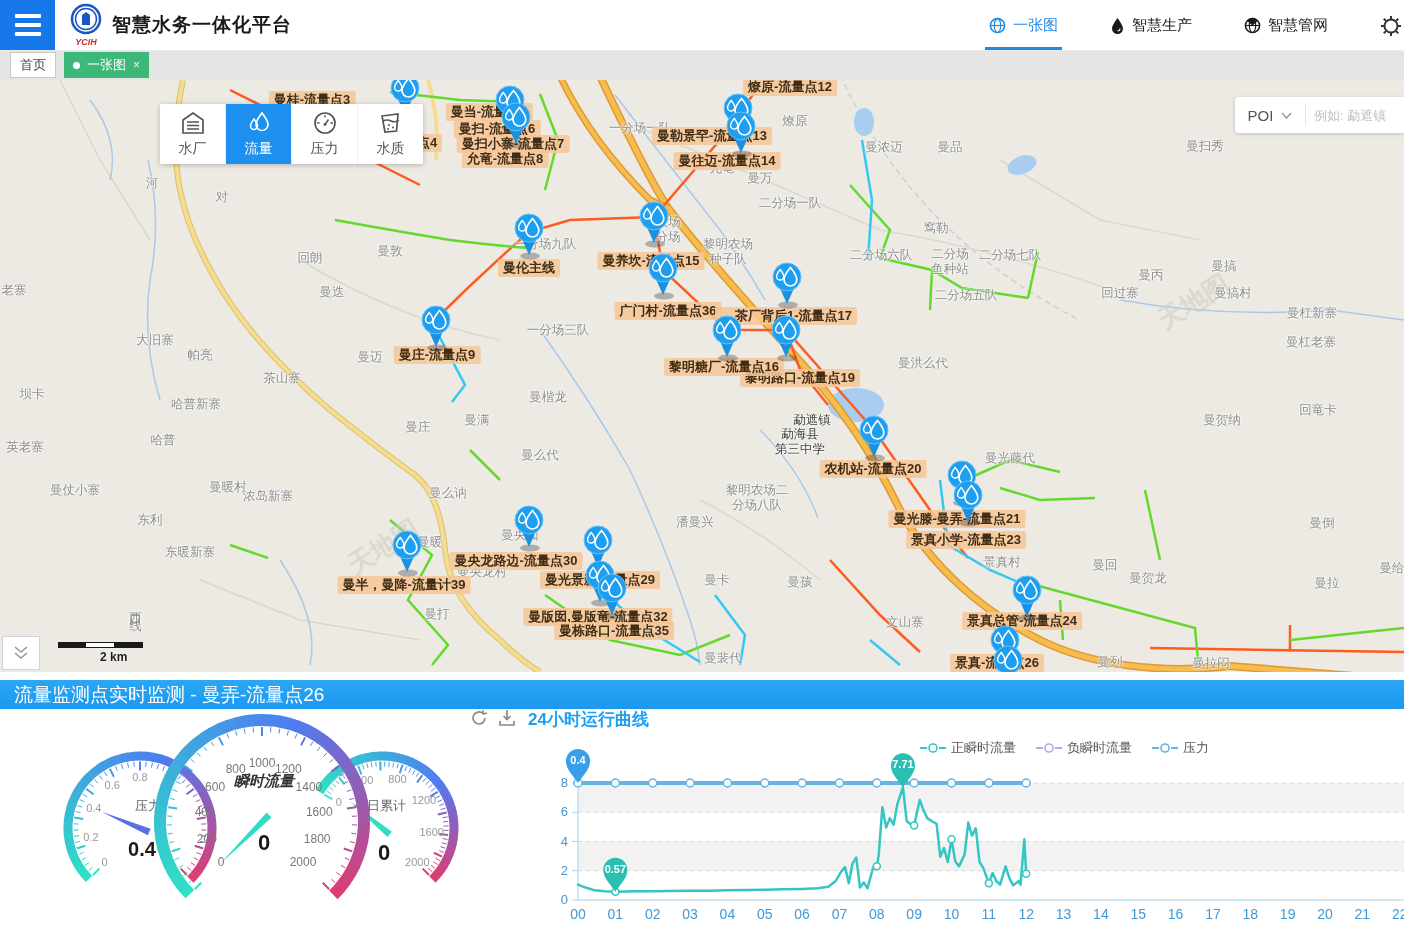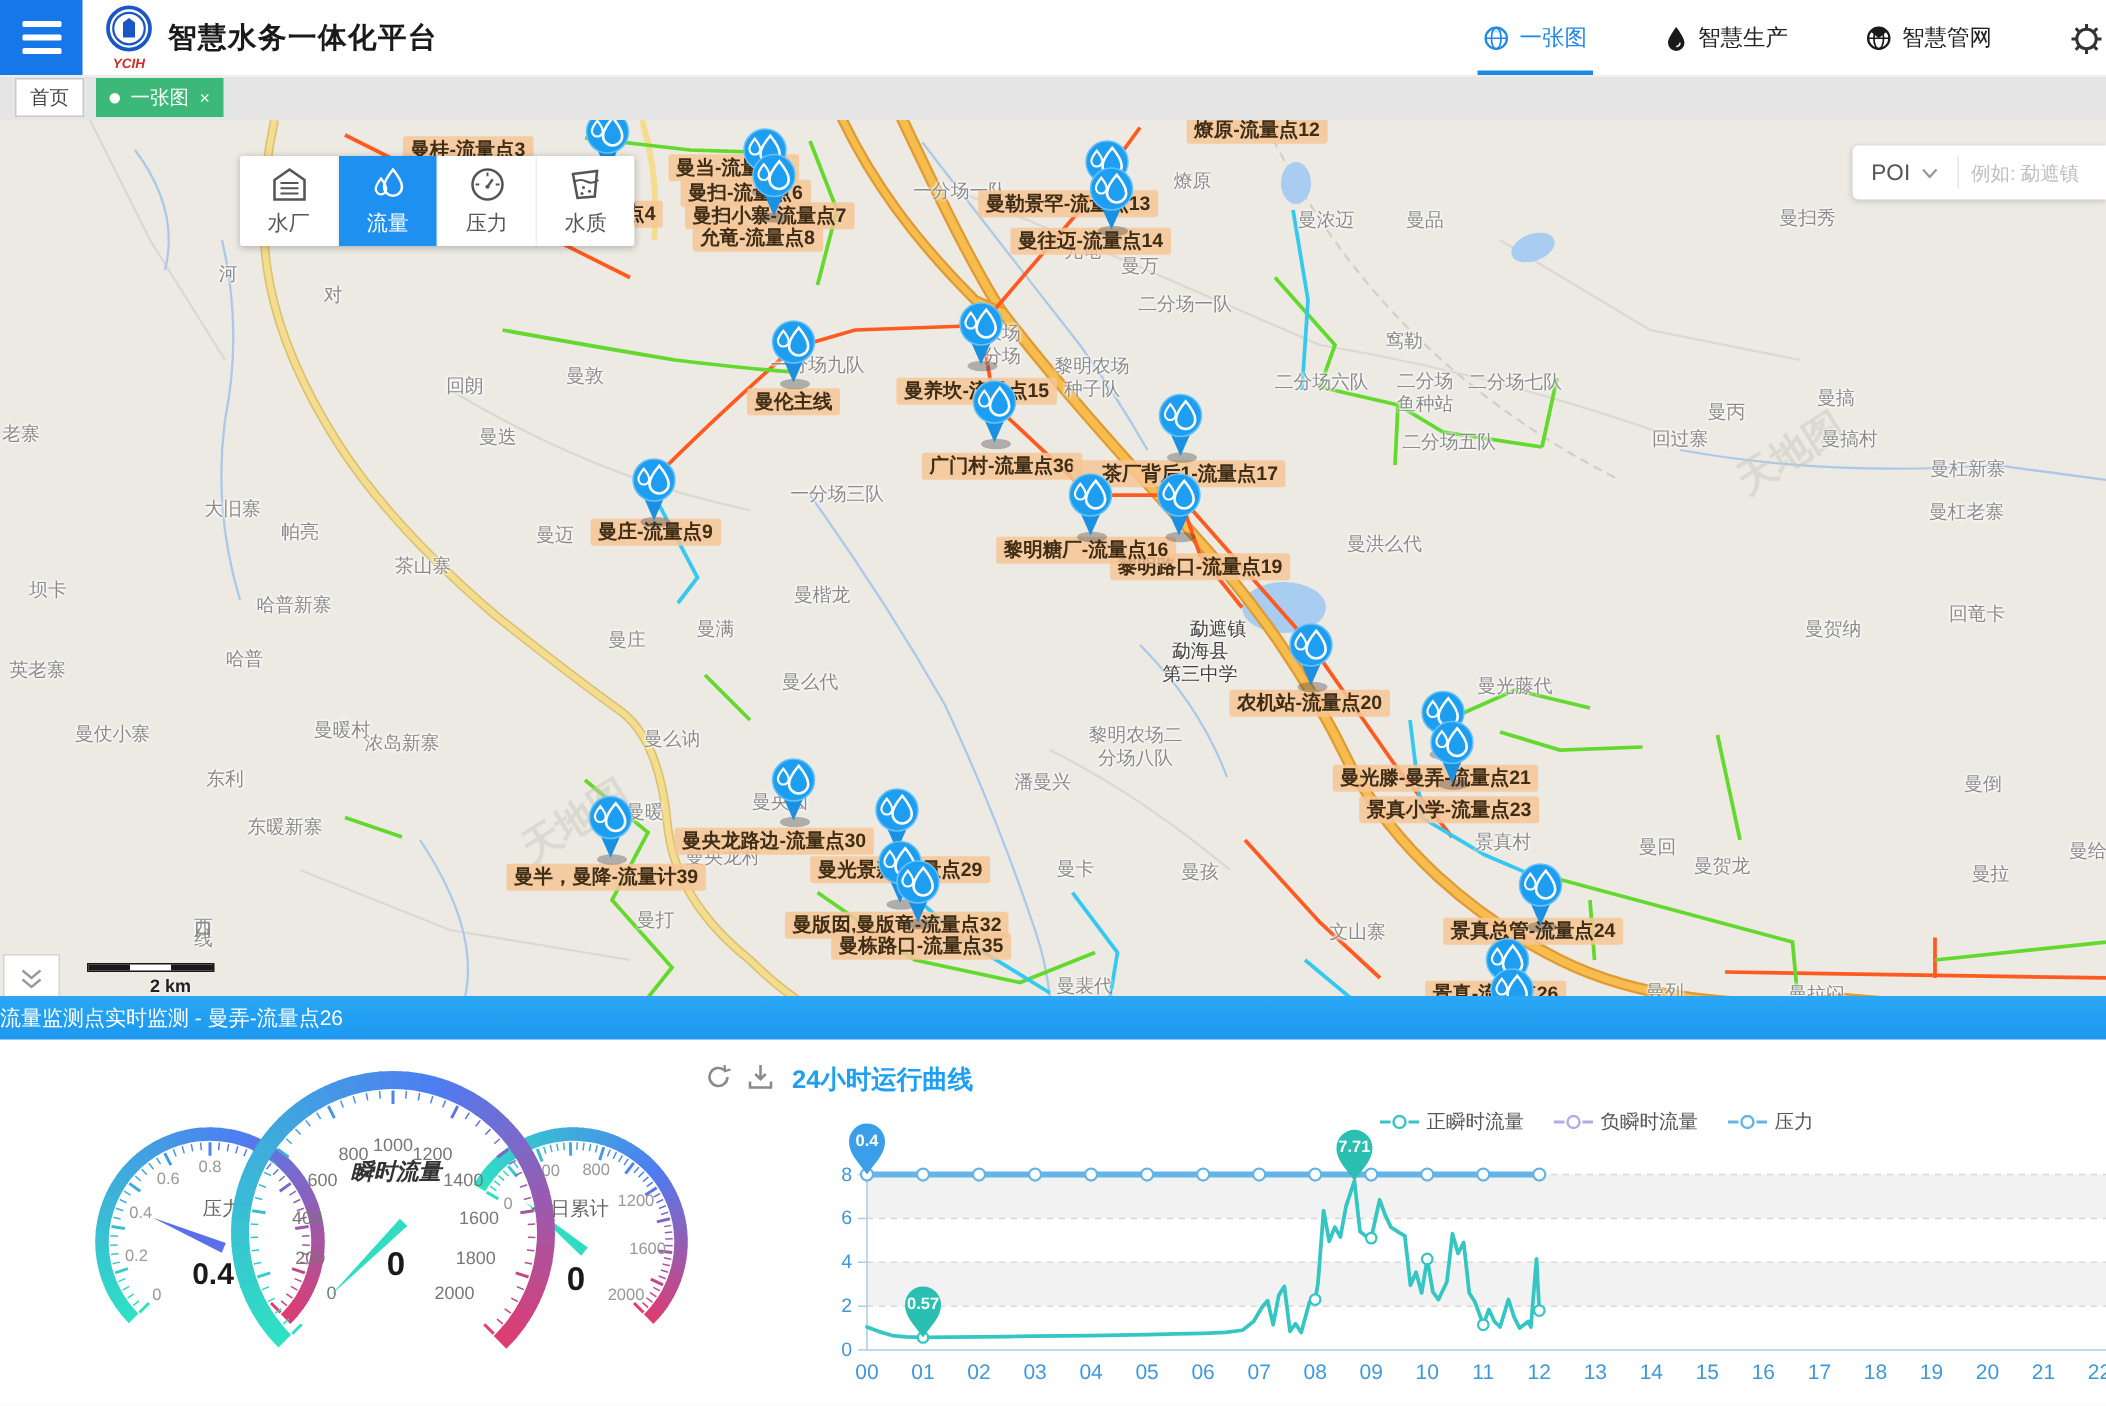--- a/index.html
+++ b/index.html
@@ -41,21 +41,21 @@
   .tbtn.active{background:#1e90f0;color:#fff;}
   .poi{position:absolute;right:0;top:17px;height:36px;display:flex;align-items:center;background:#fff;border-radius:4px 0 0 4px;box-shadow:0 1px 4px rgba(0,0,0,.18);}
   .poi-sel{width:70px;display:flex;align-items:center;justify-content:center;gap:8px;color:#555;font-size:15px;cursor:pointer;border-right:1px solid #e8e8e8;height:22px;}
   .poi input{width:82px;border:none;outline:none;font-size:13px;padding:0 8px;color:#333;}
   .poi input::placeholder{color:#c0c0c0;}
   .clps{position:absolute;left:2px;top:556px;width:36px;height:32px;background:#fff;border:1px solid #d4d4d4;display:flex;align-items:center;justify-content:center;color:#9a9a9a;cursor:pointer;}
   .scalebar{position:absolute;left:58px;top:562px;width:85px;height:6px;border:1px solid #1a1a1a;box-sizing:border-box;background:linear-gradient(to right,#1a1a1a 0 33%,#fff 33% 66%,#1a1a1a 66% 100%);}
   .scaletxt{position:absolute;left:100px;top:570px;font-size:12px;font-weight:bold;color:#222;text-shadow:0 0 2px #fff;}
 
   
-  .bbar{position:absolute;top:664px;left:0;width:100%;height:29px;background:linear-gradient(to bottom,#2ba7f5,#1b97ef);color:#fff;font-size:14px;display:flex;align-items:center;box-sizing:border-box;z-index:40;}
+  .bbar{position:absolute;top:680px;left:0;width:100%;height:29px;background:linear-gradient(to bottom,#2ba7f5,#1b97ef);color:#fff;font-size:19px;display:flex;align-items:center;padding-left:14px;box-sizing:border-box;z-index:40;}
 
   
   .panel{position:absolute;top:701px;left:0;width:100%;height:236px;background:#fff;}
   .ptitle{position:absolute;left:528px;top:7px;font-size:17px;font-weight:bold;color:#1e9ff2;}
   .picon{position:absolute;top:8px;width:18px;height:18px;color:#8a8a8a;cursor:pointer;}
   .legend{position:absolute;left:920px;top:38px;display:flex;gap:20px;align-items:center;}
   .litem{display:flex;align-items:center;gap:5px;font-size:13px;color:#555;cursor:pointer;}
 </style>
 </head>
 <body>
@@ -286,21 +286,21 @@
 分场</div>
         <div class="place" style="left: 152px; top: 103px;">河</div>
         <div class="place" style="left: 222px; top: 117px;">对</div>
         <div class="place v" style="left: 135px; top: 527px;">西口线</div>
         <div class="mlabel" style="left: 312px; top: 20px;">曼桂-流量点3</div>
         <div class="mlabel" style="left: 427px; top: 63px;">点4</div>
         <div class="mlabel" style="left: 489px; top: 32px;">曼当-流量点5</div>
         <div class="mlabel" style="left: 497px; top: 49px;">曼扫-流量点6</div>
         <div class="mlabel" style="left: 513px; top: 64px;">曼扫小寨-流量点7</div>
         <div class="mlabel" style="left: 505px; top: 79px;">允竜-流量点8</div>
-        <div class="mlabel" style="left: 790px; top: 7px; margin-left: 48px;">燎原-流量点12</div>
+        <div class="mlabel" style="left: 790px; top: 7px;">燎原-流量点12</div>
         <div class="mlabel" style="left: 712px; top: 56px;">曼勒景罕-流量点13</div>
         <div class="mlabel" style="left: 727px; top: 81px;">曼往迈-流量点14</div>
         <div class="mlabel" style="left: 529px; top: 188px;">曼伦主线</div>
         <div class="mlabel" style="left: 651px; top: 181px;">曼养坎-流量点15</div>
         <div class="mlabel" style="left: 668px; top: 231px;">广门村-流量点36</div>
         <div class="mlabel" style="left: 786px; top: 236px; padding-left: 20px;">茶厂背后1-流量点17</div>
         <div class="mlabel" style="left: 800px; top: 288px; margin-top: 10px;">黎明路口-流量点19</div>
         <div class="mlabel" style="left: 724px; top: 287px;">黎明糖厂-流量点16</div>
         <div class="mlabel" style="left: 437px; top: 275px;">曼庄-流量点9</div>
         <div class="mlabel" style="left: 873px; top: 389px;">农机站-流量点20</div>

